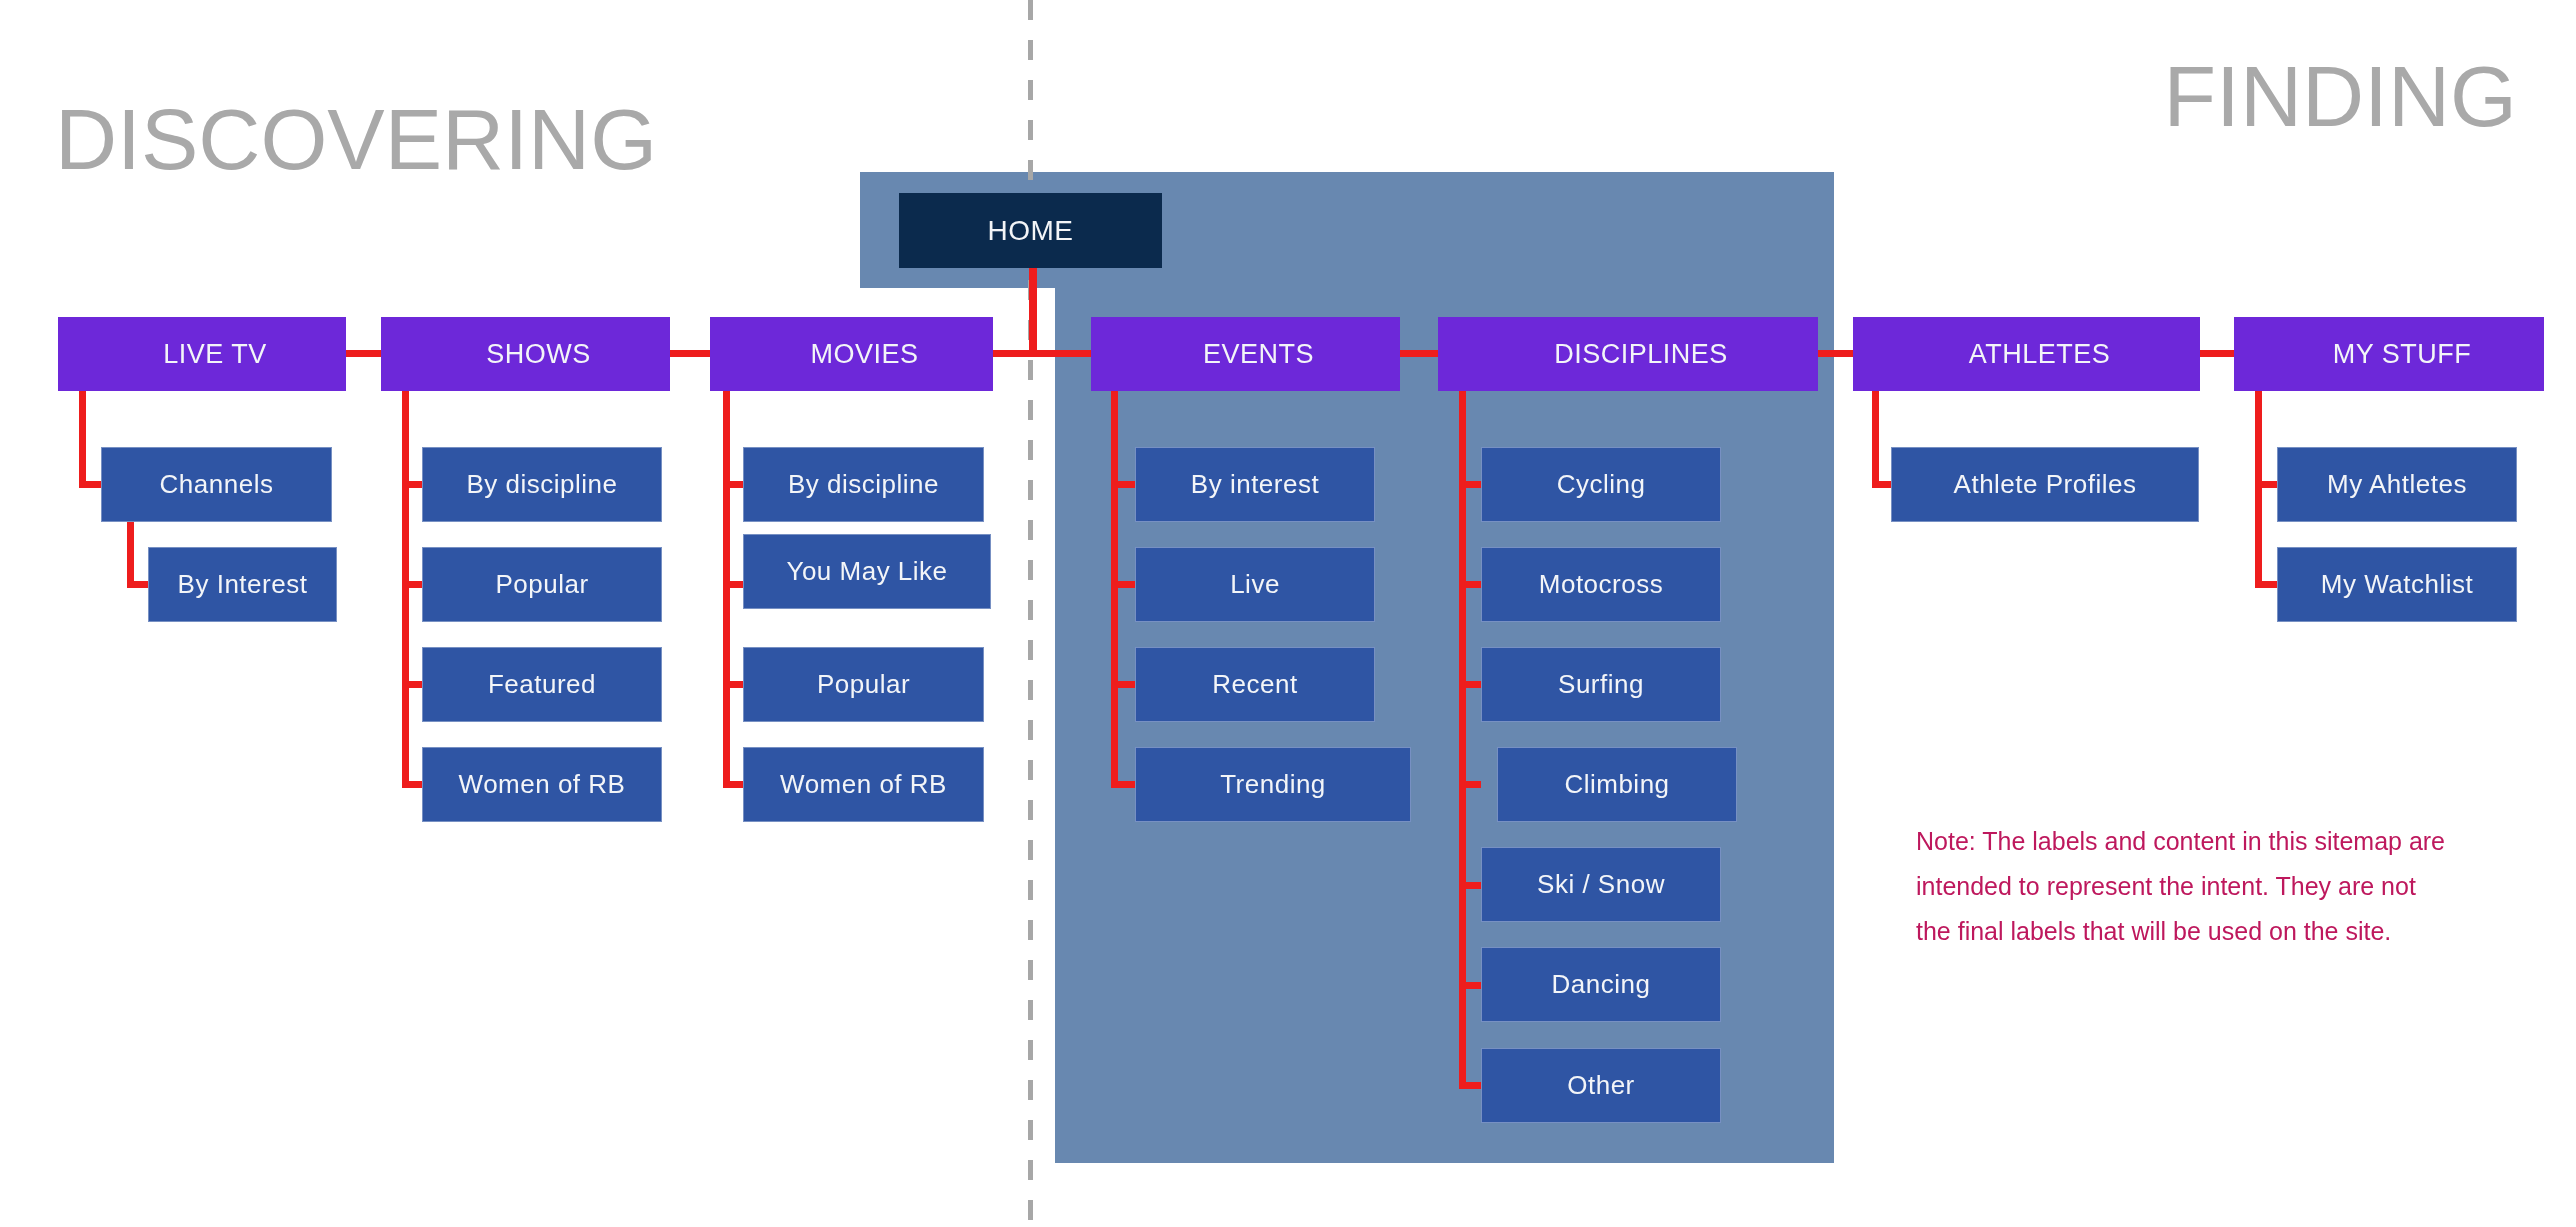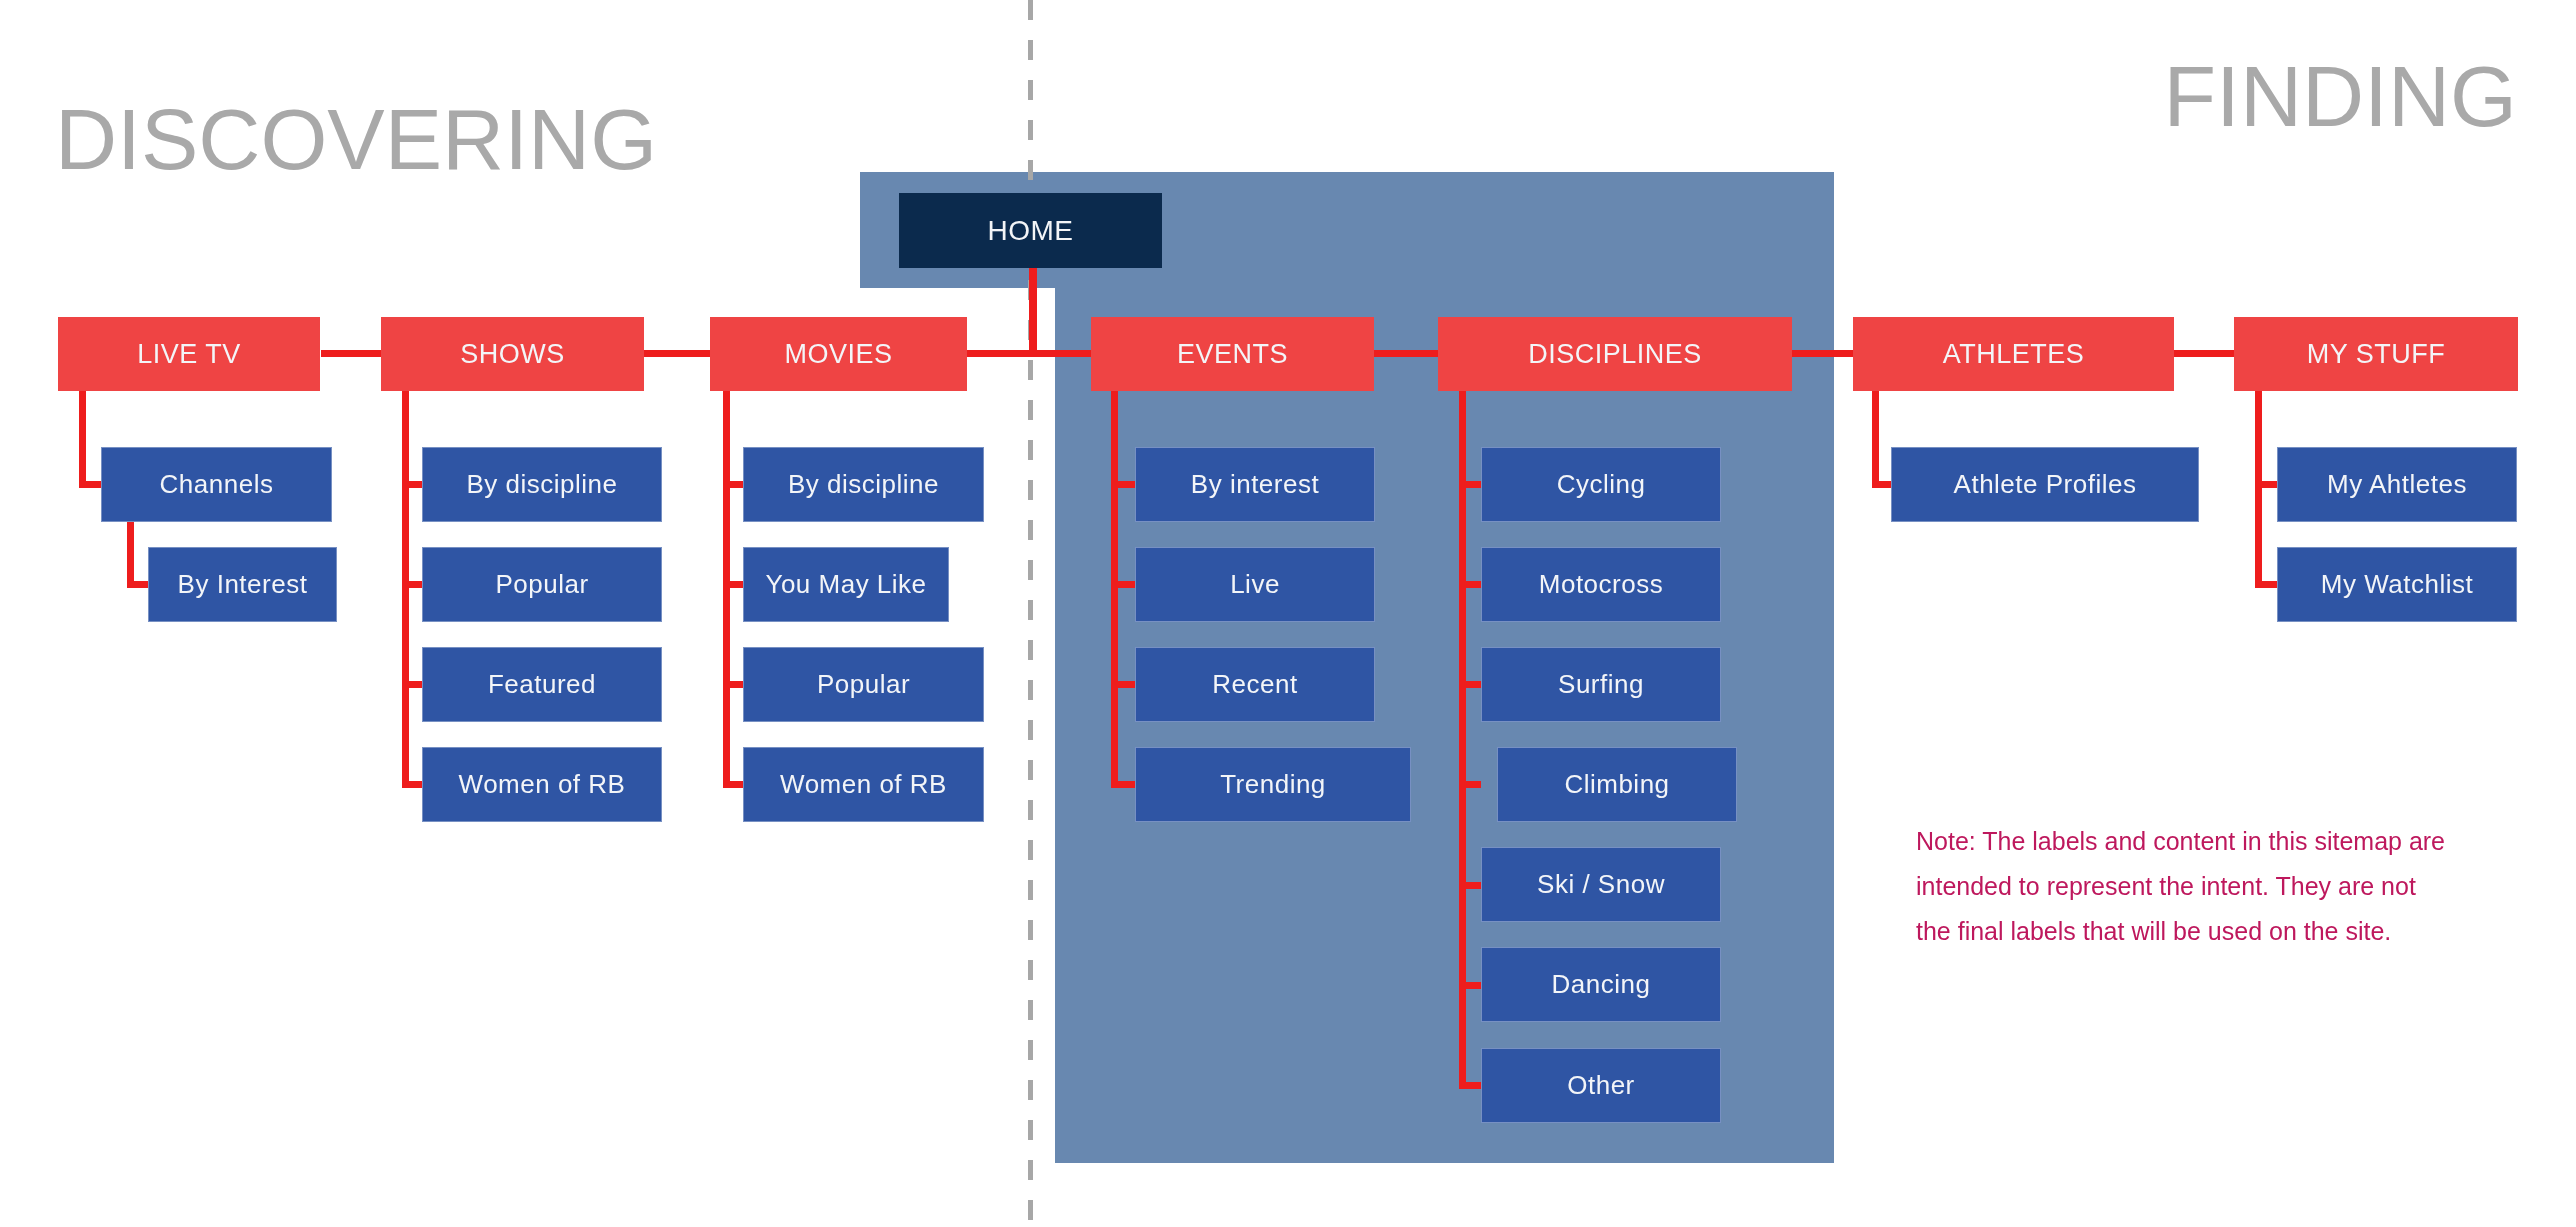--- a/index.html
+++ b/index.html
@@ -8,21 +8,21 @@
 
   
   .panel{position:absolute;background:#6888b0;z-index:1;}
   .dashline{position:absolute;width:4.8px;top:0;height:1228px;z-index:2;
     background:repeating-linear-gradient(to bottom,#a7a7a7 0 20px,transparent 20px 40px);}
   .red{position:absolute;background:#ee1d1d;z-index:3;}
 
   
   .box{position:absolute;display:flex;align-items:center;justify-content:center;
        z-index:4;color:#f3f5f8;text-align:center;letter-spacing:0.5px;}
-  .cat{background:#ef4444;height:74px;font-size:27px;}
+  .cat{background:#6d28d9;height:74px;font-size:27px;padding-left:26px;}
   .home{background:#0b2a4d;height:75px;font-size:28px;}
   .child{background:#2f55a4;height:75px;font-size:26px;border:1.9px solid rgba(255,255,255,0.35);box-sizing:border-box;}
 
   
   .bigtitle{position:absolute;top:53px;font-size:86px;line-height:86px;color:#a9a9a9;z-index:5;white-space:nowrap;}
   .note{position:absolute;left:1916px;top:819px;color:#be185d;font-size:25px;line-height:45px;z-index:5;white-space:nowrap;}
 </style>
 </head>
 <body>
 
@@ -82,21 +82,21 @@
   <div class="box child" style="left:148px;top:547px;width:189px;">By Interest</div>
 
   <div class="box cat" style="left:381px;top:317px;width:263px;">SHOWS</div>
   <div class="box child" style="left:422px;top:447px;width:240px;">By discipline</div>
   <div class="box child" style="left:422px;top:547px;width:240px;">Popular</div>
   <div class="box child" style="left:422px;top:647px;width:240px;">Featured</div>
   <div class="box child" style="left:422px;top:747px;width:240px;">Women of RB</div>
 
   <div class="box cat" style="left:710px;top:317px;width:257px;">MOVIES</div>
   <div class="box child" style="left:743px;top:447px;width:241px;">By discipline</div>
-  <div class="box child" style="left:743px;top:547px;width:206px;">You May Like</div>
+  <div class="box child" style="left:743px;top:534px;width:248px;">You May Like</div>
   <div class="box child" style="left:743px;top:647px;width:241px;">Popular</div>
   <div class="box child" style="left:743px;top:747px;width:241px;">Women of RB</div>
 
   <div class="box cat" style="left:1091px;top:317px;width:283px;">EVENTS</div>
   <div class="box child" style="left:1135px;top:447px;width:240px;">By interest</div>
   <div class="box child" style="left:1135px;top:547px;width:240px;">Live</div>
   <div class="box child" style="left:1135px;top:647px;width:240px;">Recent</div>
   <div class="box child" style="left:1135px;top:747px;width:276px;">Trending</div>
 
   <div class="box cat" style="left:1438px;top:317px;width:354px;">DISCIPLINES</div>

